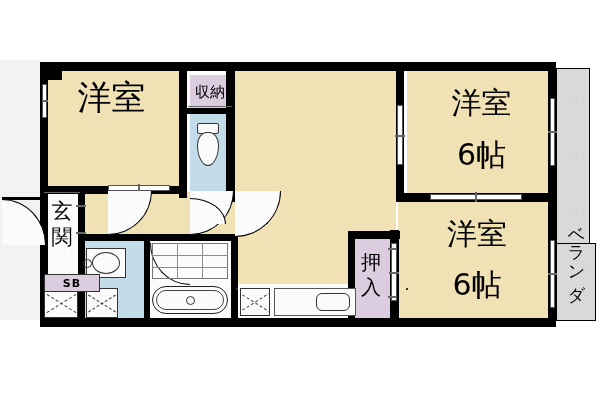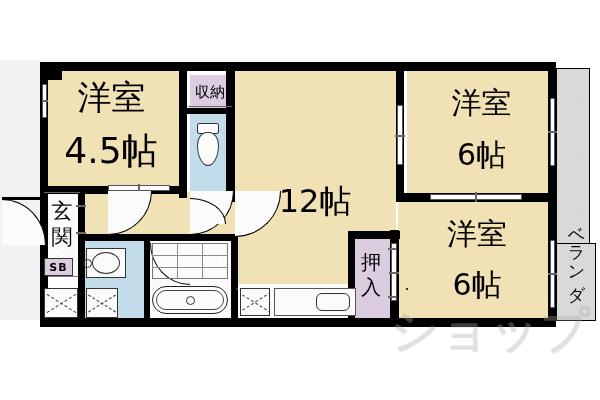--- a/index.html
+++ b/index.html
@@ -317,46 +317,43 @@
 
   <div class="xbox" style="left:240px; top:288px; width:30px; height:28px;"></div>
   <div class="rect fill-white" style="left:274px; top:288px; width:82px; height:28px; border:1px solid #555;"></div>
   <div class="ksink" style="left:316px; top:293px; width:34px; height:18px;"></div>
 
   <div class="xbox" style="left:236px; top:288px; width:0px; height:0px;"></div>
   <div class="xbox" style="left:406px; top:288px; width:0px; height:0px;"></div>
 
   <div class="xbox" style="left:44px; top:288px; width:34px; height:30px;"></div>
 
-  <div class="sb" style="left:44px; top:258px; width:29px; height:18px;">
+  <div class="sb" style="left:44px; top:274px; width:56px; height:18px;">
     <span>SB</span>
   </div>
 
   <div class="slideline" style="left:76px; top:205px; width:10px; height:1.5px;"></div>
   <div class="slideline" style="left:76px; top:232px; width:10px; height:1.5px;"></div>
   <div class="slideline" style="left:44px; top:192px; width:36px; height:1.2px;"></div>
 
   <div class="slideline" style="left:188px; top:106px; width:44px; height:1.2px;"></div>
   <div class="slideline" style="left:388px; top:248px; width:8px; height:1.5px;"></div>
   <div class="slideline" style="left:388px; top:296px; width:8px; height:1.5px;"></div>
 
   <div class="label" style="left:44px; top:80px; width:135px; font-size:34px;">洋室</div>
-  <div class="label" style="left:40px; top:133px; width:142px; font-size:36px;">4.5帖</div>
-
-  <div class="label" style="left:234px; top:185px; width:162px; font-size:32px;">12帖</div>
+
 
   <div class="label" style="left:407px; top:88px; width:149px; font-size:30px;">洋室</div>
   <div class="label" style="left:407px; top:140px; width:149px; font-size:30px;">6帖</div>
 
   <div class="label" style="left:398px; top:219px; width:158px; font-size:30px;">洋室</div>
   <div class="label" style="left:398px; top:270px; width:158px; font-size:30px;">6帖</div>
 
   <div class="label" style="left:190px; top:76px; width:40px; font-size:15px; line-height:1.12; white-space:normal; word-break:break-all;margin-top:8px;">収納</div>
 
   <div class="label" style="left:45px; top:198px; width:34px; font-size:21px; line-height:1.25; white-space:normal; word-break:break-all;">玄関</div>
 
   <div class="label" style="left:354px; top:250px; width:34px; font-size:20px; line-height:1.25; white-space:normal; word-break:break-all;">押入</div>
 
   <div id="watermark">
-    <div class="wm-text row2" style="left:-2px; top:56px; font-size:48px;">ショップ</div>
   </div>
 
 </div>
 
 </body></html>

